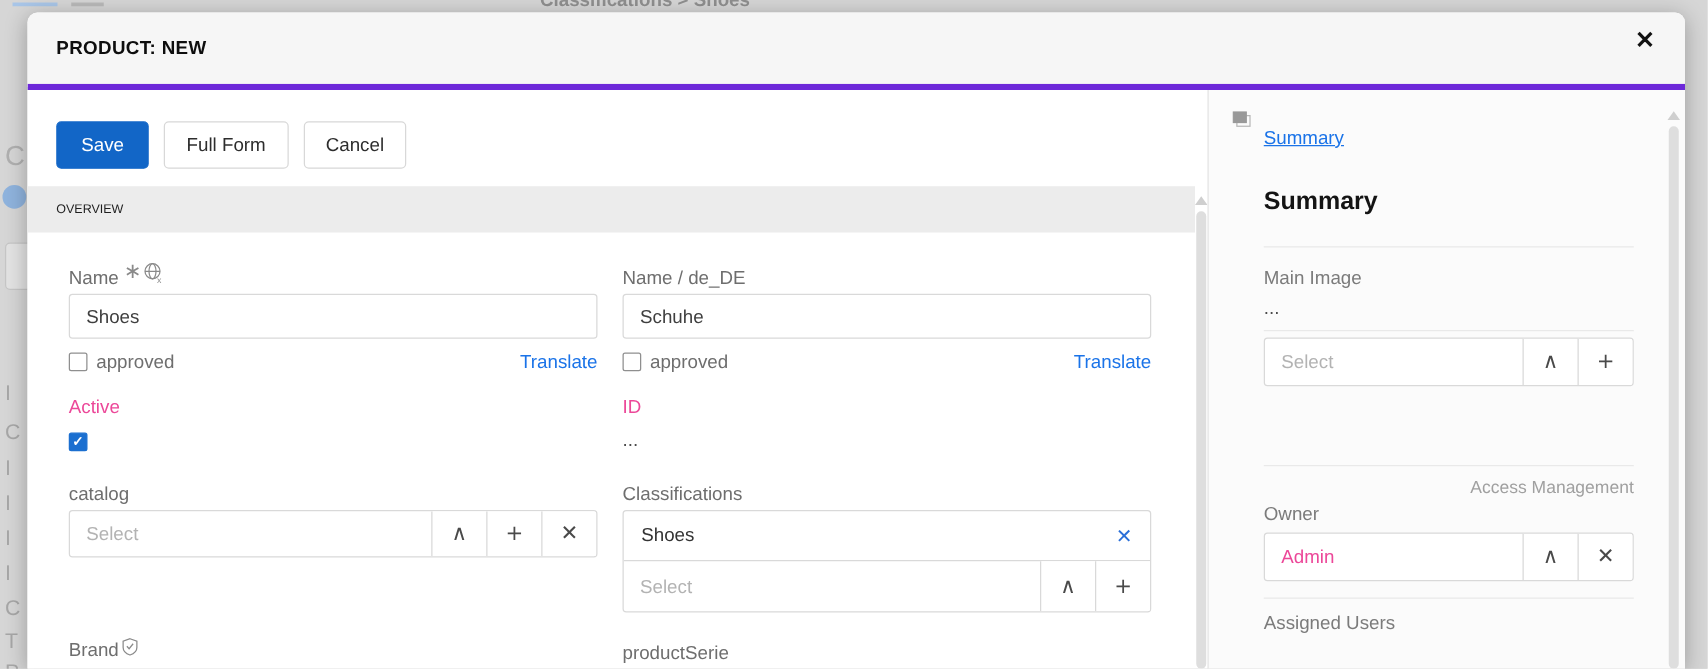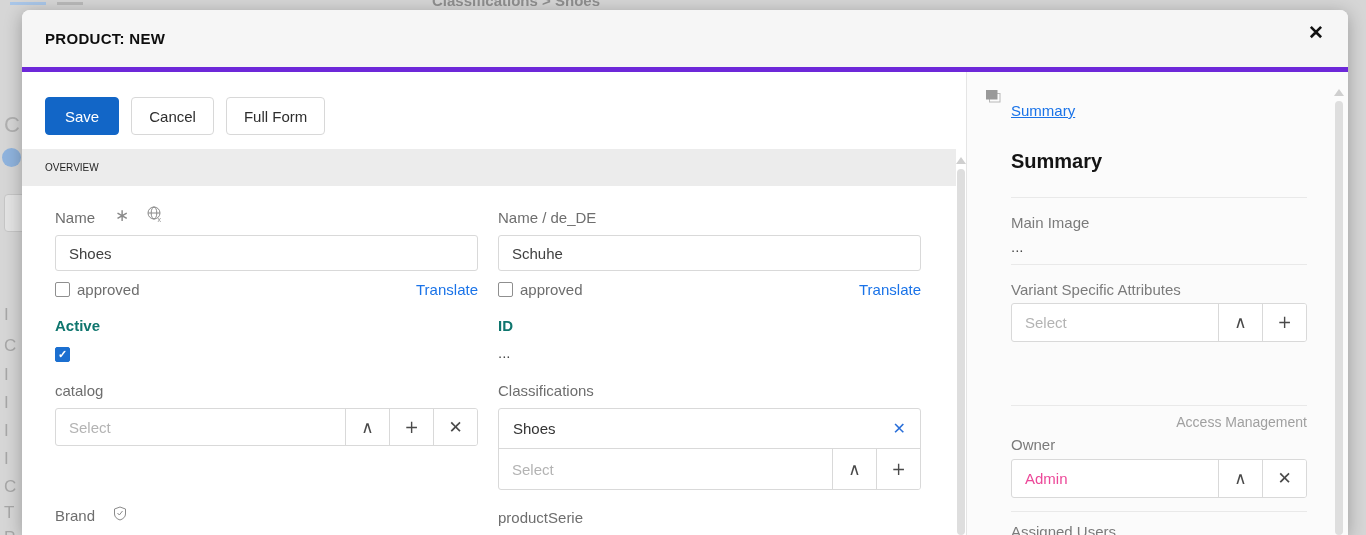--- a/index.html
+++ b/index.html
@@ -31,30 +31,30 @@
   .form-panel { width:944px; background:#fff; position:relative; overflow:hidden; }
   .toolbar { padding:25px 0 14px 23px; display:flex; gap:12px; }
   .btn { height:38px; padding:0 17px; font-size:15px; border-radius:4px; border:1px solid #d8d8d8;
          background:#fff; color:#2d2d2d; cursor:pointer; font-family:"Liberation Sans",sans-serif; }
   .btn.primary { background:#1266c7; border-color:#1266c7; color:#fff; padding:0 19px; }
   .section-bar { height:37px; margin-right:10px; background:#ececec; display:flex; align-items:center;
                  padding-left:23px; font-size:10px; color:#1f1f1f; }
   .form-grid { display:flex; gap:20px; padding:23px 0 0 33px; }
   .col { width:423px; }
 
-  .flabel { height:22px; margin-bottom:4px; color:#6e6e6e; font-size:15px; display:flex; align-items:flex-start; gap:18px; }
+  .flabel { height:22px; margin-bottom:4px; color:#6e6e6e; font-size:15px; display:flex; align-items:flex-end; gap:2px; }
   .req { font-size:17px; color:#8a8a8a; position:relative; top:-4px; margin-left:2px; }
   .tinput { width:100%; height:36px; border:1px solid #d9d9d9; border-radius:3px; padding:0 13px;
             font-size:15px; color:#3f3f3f; margin-bottom:8px; background:#fff; font-family:"Liberation Sans",sans-serif; }
   .approve-row { display:flex; align-items:center; height:20px; margin-bottom:18px; font-size:15px; color:#6e6e6e; gap:7px; }
   .cb { width:15px; height:15px; border:1px solid #8f8f8f; border-radius:2px; background:#fff;
         display:inline-flex; align-items:center; justify-content:center; flex:0 0 auto; cursor:pointer; }
   .cb.checked { background:#1b6fd0; border-color:#1b6fd0; color:#fff; font-size:11px; font-weight:bold; }
   .tr-link { margin-left:auto; color:#1a73e8; text-decoration:none; cursor:pointer; }
-  .plain-label { height:22px; margin-bottom:5px; color:#0f766e; font-size:15px;font-weight:bold; }
+  .plain-label { height:22px; margin-bottom:5px; color:#ec4899; font-size:15px; }
   .cb-block { height:16px; margin-bottom:22px; }
   .dots-value { height:16px; margin-bottom:22px; color:#4a4a4a; font-size:15px; }
 
   .sgroup { display:flex; border:1px solid #d9d9d9; border-radius:3px; height:38px; background:#fff; overflow:hidden; }
   .sg-val { flex:1; display:flex; align-items:center; padding-left:13px; font-size:15px; color:#ec4899; cursor:pointer; }
   .sg-val.placeholder { color:#b3b3b3; }
   .sg-btn { width:44px; border:none; border-left:1px solid #d9d9d9; background:#fff; cursor:pointer;
             display:flex; align-items:center; justify-content:center; font-size:17px; color:#4a4a4a;
             font-family:"DejaVu Sans",sans-serif; }
   .sg-btn .glyph { line-height:1; }
@@ -121,22 +121,22 @@
         <span>✕</span>
       </button>
     </div>
 
     <div class="modal-body">
 
       <div class="form-panel">
 
         <div class="toolbar">
           <button class="btn primary">Save</button>
+          <button class="btn">Full Form</button>
           <button class="btn">Cancel</button>
-          <button class="btn">Full Form</button>
         </div>
 
         <div class="section-bar">
           <span>OVERVIEW</span>
         </div>
 
         <div class="form-grid">
 
           <div class="col">
             <div class="flabel">
@@ -251,21 +251,20 @@
           </svg>
         </span>
         <a class="side-link">Summary</a>
         <div class="side-heading">Summary</div>
         <div class="divider dv1"></div>
 
         <div class="side-label">Main Image</div>
         <div class="side-value">...</div>
         <div class="divider dv2"></div>
 
-        <div class="side-label">Variant Specific Attributes</div>
         <div class="sgroup side-group">
           <div class="sg-val placeholder">Select</div>
           <button class="sg-btn">
             <span class="glyph">∧</span>
           </button>
           <button class="sg-btn">
             <span class="glyph">+</span>
           </button>
         </div>
 

